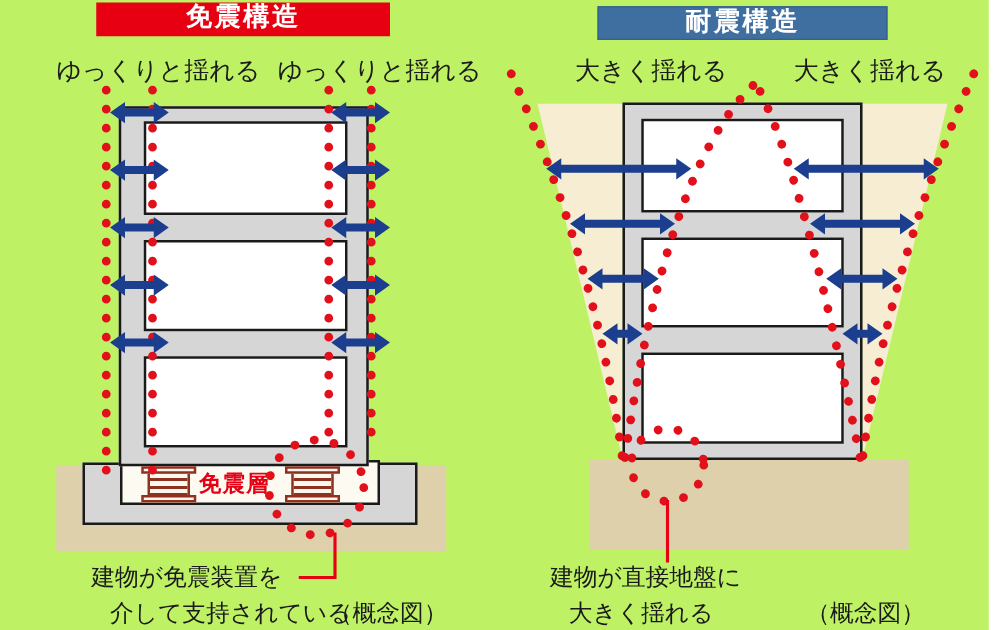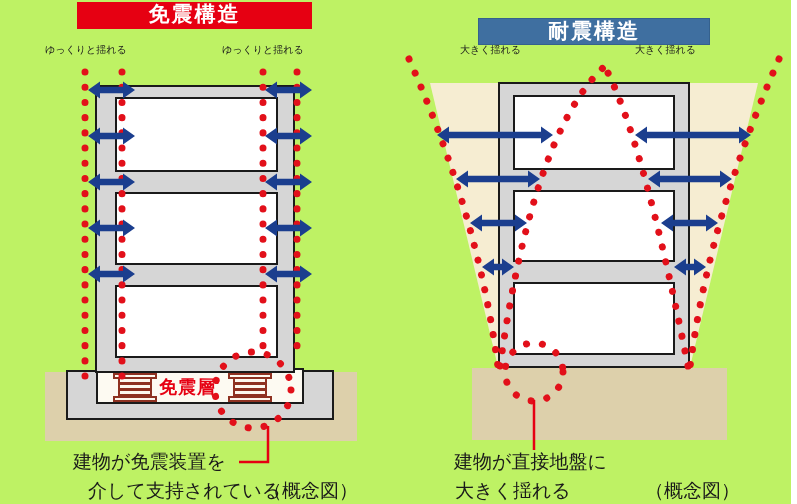--- a/index.html
+++ b/index.html
@@ -1,21 +1,21 @@
 <!DOCTYPE html>
 <html><head>
 <meta charset="utf-8">
 <style>
   html,body{margin:0;padding:0;background:#ffffff;}
   #stage{position:relative;width:791px;height:504px;background:#bef264;overflow:hidden;
          font-family:Liberation Mono, monospace;}
   .abs{position:absolute;box-sizing:border-box;}
   .hdr{height:27px;line-height:27px;text-align:center;color:#ffffff;
        font-size:21px;font-weight:bold;letter-spacing:2px;z-index:6;}
-  .lbl{font-size:10px;color:#1c1c1c;white-space:nowrap;z-index:6;}
+  .lbl{font-size:20px;color:#1c1c1c;white-space:nowrap;z-index:6;}
   .cap{font-size:19px;color:#1a1a1a;white-space:nowrap;z-index:6;}
   .ground{background:#ddd0ab;z-index:0;}
   .bldg{background:#d6d6d6;border:2px solid #1a1a1a;z-index:1;}
   .room{background:#ffffff;border:2px solid #1a1a1a;z-index:1;}
   .basin-outer{background:#d6d6d6;border:2px solid #1a1a1a;z-index:1;}
   .basin-inner{background:#fdfaf2;border:2px solid #1a1a1a;z-index:1;}
   .iso{z-index:2;display:flex;flex-direction:column;align-items:center;}
   .iso .plate{width:44px;height:6px;background:#fdf8ee;border:2px solid #8e3121;box-sizing:border-box;}
   .iso .body{width:34px;flex:1;box-sizing:border-box;border-left:2px solid #8e3121;border-right:2px solid #8e3121;
              background:repeating-linear-gradient(180deg,#fdf8ee 0 3.5px,#8e3121 3.5px 6px);}
@@ -57,33 +57,33 @@
     <div class="plate"></div>
       <div class="body"></div>
       <div class="plate"></div>
   </div>
   <div class="abs layer-lbl" style="left:159px;top:375px;">免震層</div>
 
   <div class="abs cap" style="left:73px;top:449px;">建物が免震装置を</div>
   <div class="abs cap" style="left:88px;top:478px;">介して支持されている</div>
   <div class="abs cap" style="left:263px;top:478px;">（概念図）</div>
 
-  <div class="abs hdr" style="left: 478px; top: 18px; width: 232px; border: 1px solid rgb(53, 97, 141); background: rgb(63, 111, 160);">耐震構造</div>
+  <div class="abs hdr" style="left: 478px; top: 5px; width: 232px; border: 1px solid rgb(53, 97, 141); background: rgb(63, 111, 160);">耐震構造</div>
 
   <div class="abs lbl" style="left:460px;top:43px;">大きく揺れる</div>
   <div class="abs lbl" style="left:635px;top:43px;">大きく揺れる</div>
 
   <div class="abs ground" style="left:472px;top:368px;width:255px;height:72px;"></div>
 
   <div class="abs bldg" style="left:498px;top:82px;width:192px;height:286px;"></div>
   <div class="abs room" style="left:513px;top:95px;width:162px;height:75px;"></div>
   <div class="abs room" style="left:513px;top:190px;width:162px;height:72px;"></div>
   <div class="abs room" style="left:513px;top:282px;width:162px;height:73px;"></div>
 
-  <div class="abs cap" style="left:454px;top:449px;">建物が直接地盤に</div>
+  <div class="abs cap" style="left:440px;top:449px;">建物が直接地盤に</div>
   <div class="abs cap" style="left:455px;top:478px;">大きく揺れる</div>
   <div class="abs cap" style="left:645px;top:478px;">（概念図）</div>
 
   <svg id="svg-over" class="layer">
       <path fill="none" stroke="#e2101a" stroke-width="7" stroke-linecap="round" stroke-dasharray="0.1 15.1" d="M85,72 V384"></path>
       <path fill="none" stroke="#e2101a" stroke-width="7" stroke-linecap="round" stroke-dasharray="0.1 15.1" d="M122,72 V384"></path>
       <path fill="none" stroke="#e2101a" stroke-width="7" stroke-linecap="round" stroke-dasharray="0.1 15.1" d="M263,72 V348"></path>
       <path fill="none" stroke="#e2101a" stroke-width="7" stroke-linecap="round" stroke-dasharray="0.1 15.1" d="M297,72 V354"></path>
       <path fill="none" stroke="#e2101a" stroke-width="7" stroke-linecap="round" stroke-dasharray="0.1 15.1" d="M409,59 Q478,215 498,367"></path>
       <path fill="none" stroke="#e2101a" stroke-width="7" stroke-linecap="round" stroke-dasharray="0.1 15.1" d="M500,366 Q535,120 612,60"></path>

